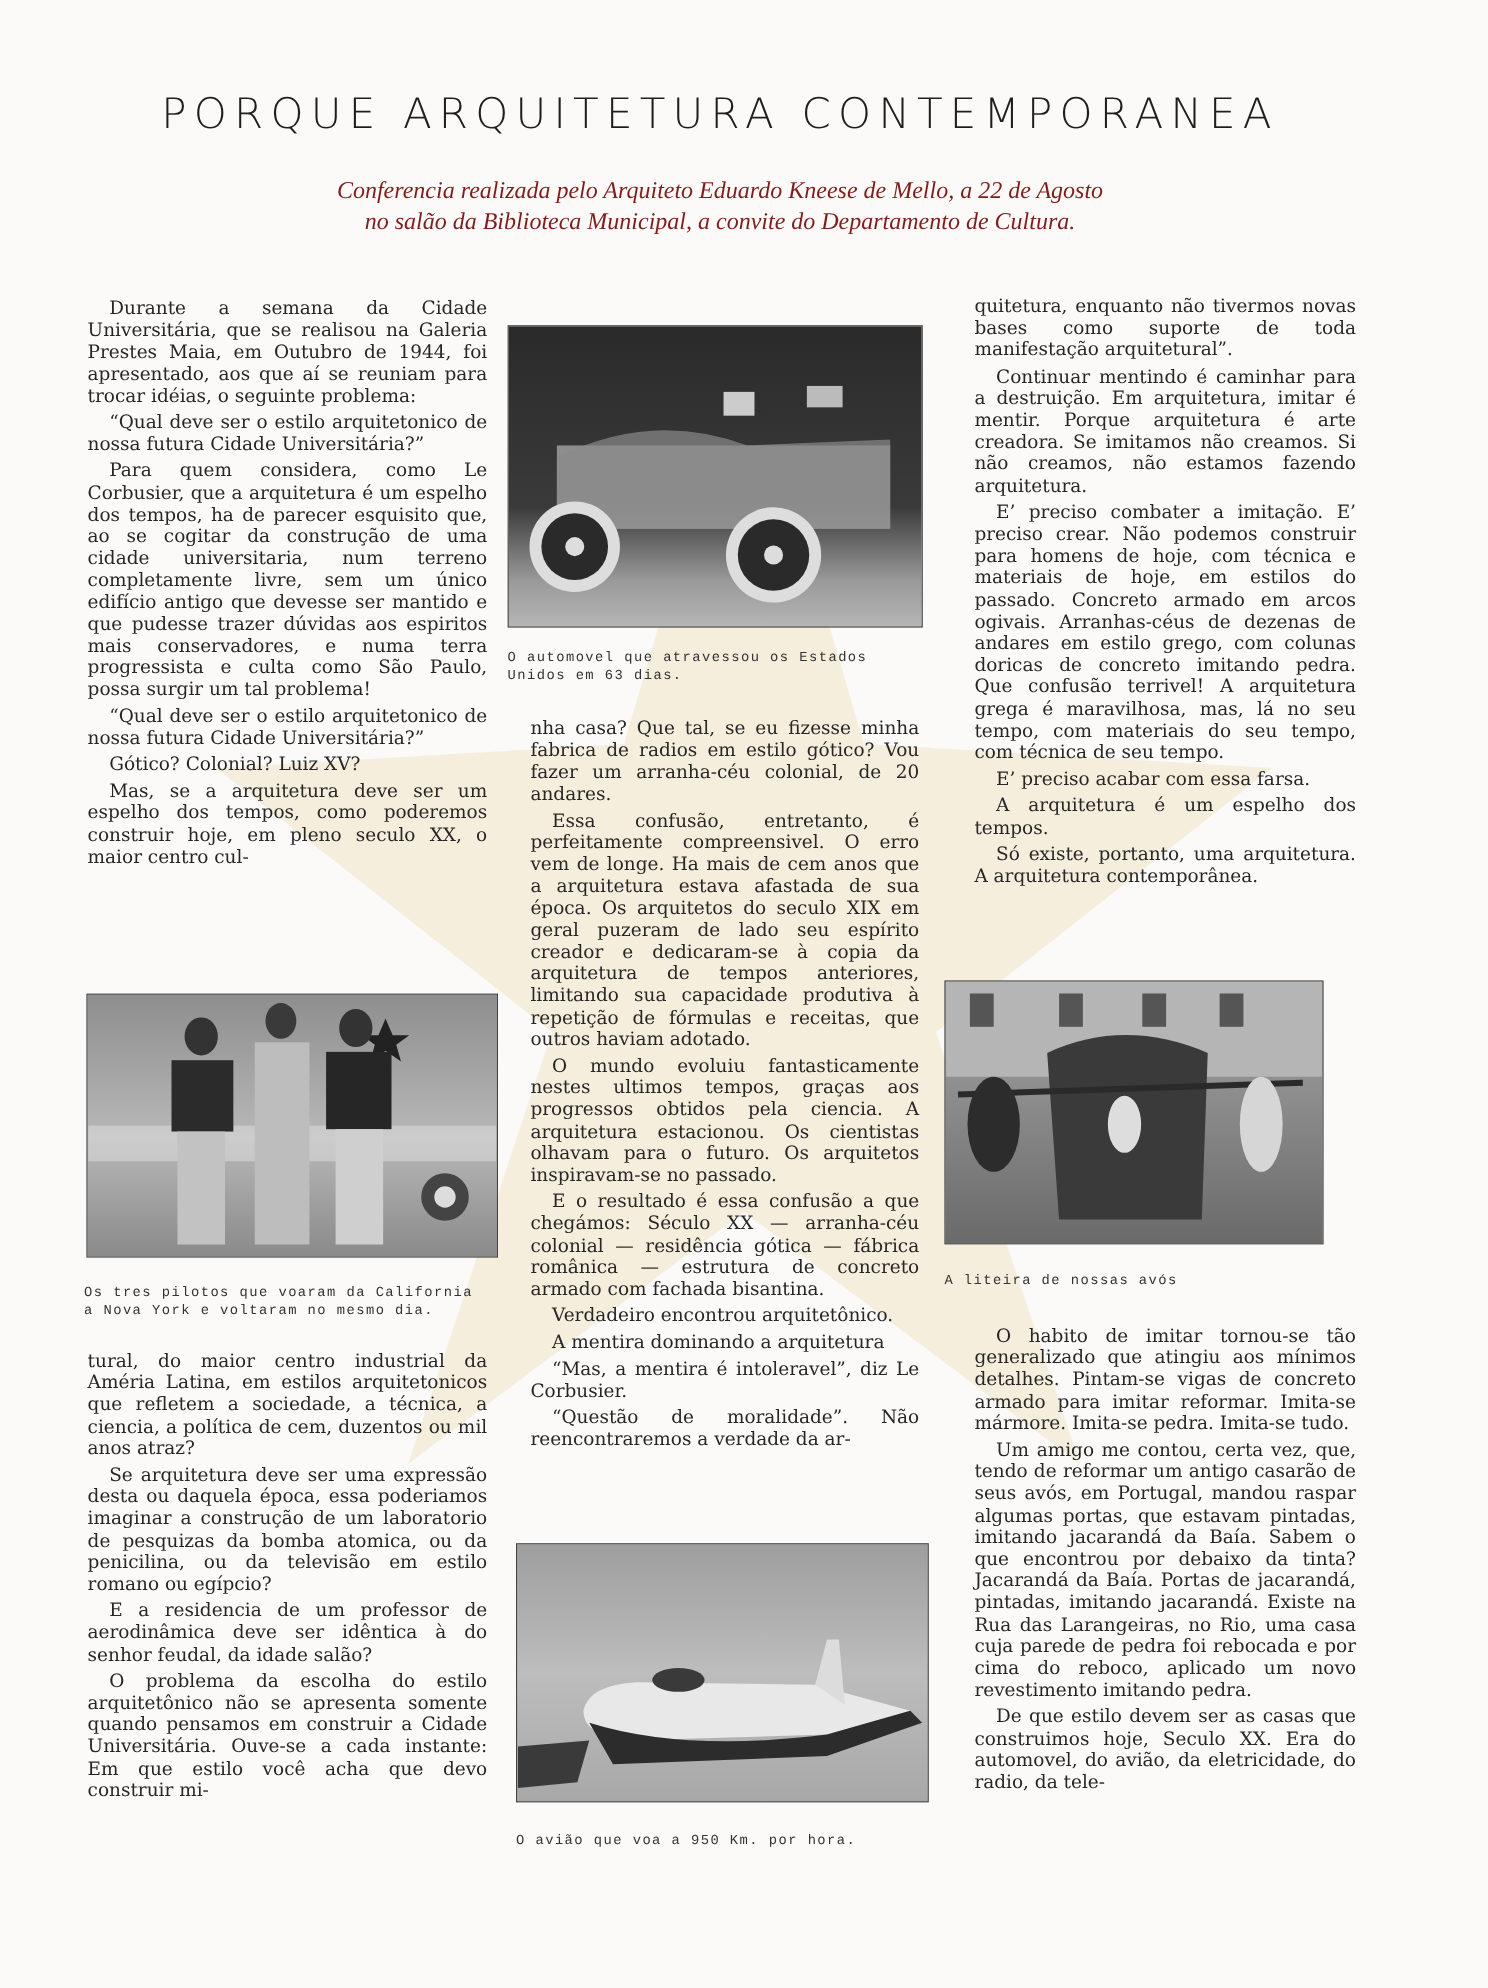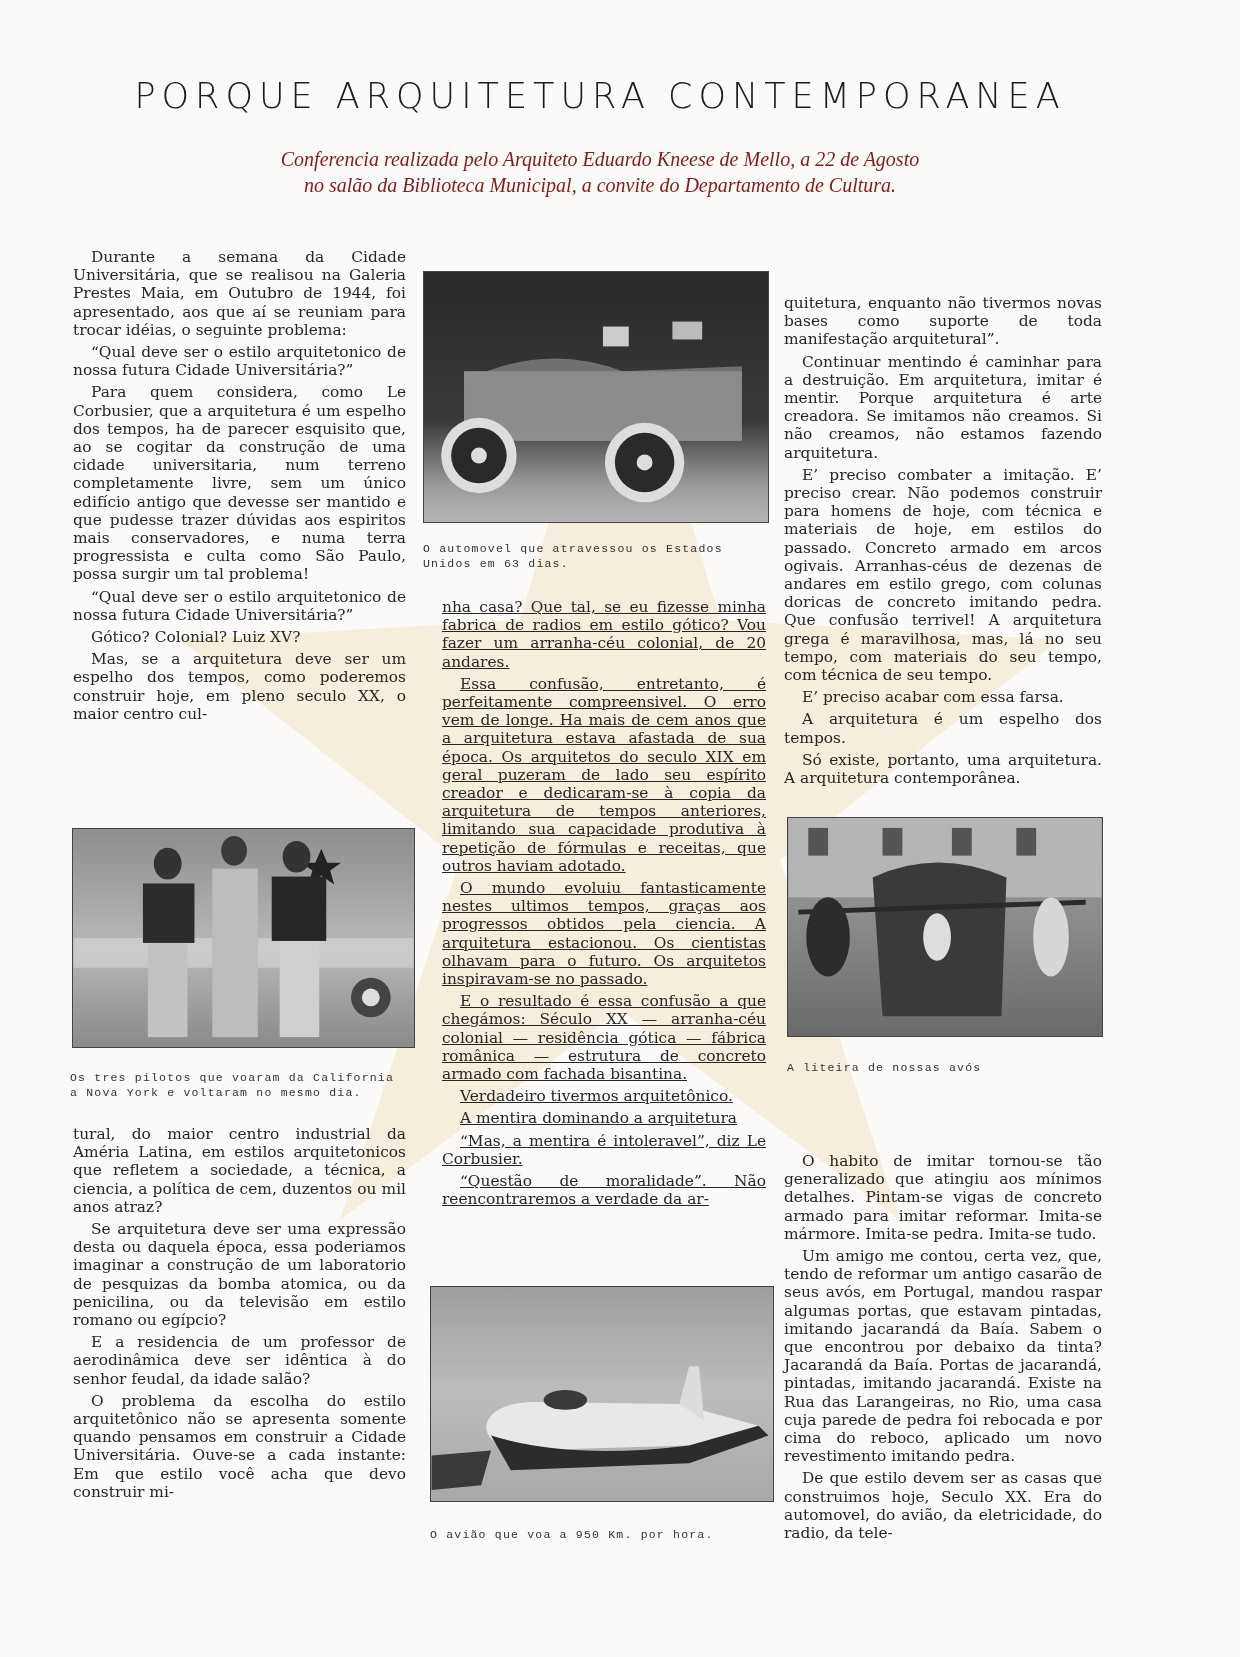--- a/index.html
+++ b/index.html
@@ -19,21 +19,21 @@
     position: absolute; left: 140px; top: 146px; width: 920px; text-align: center;
     font-family: "Liberation Serif", "DejaVu Serif", serif; font-style: italic;
     font-size: 20px; line-height: 26px; color: #7f1d1d; z-index: 1;
   }
   .subtitle div { white-space: nowrap; }
   .col { position: absolute; z-index: 1; font-size: 15.4px; line-height: 18.2px; text-align: justify; }
   .col p { margin: 0 0 4px 0; text-indent: 18px; }
   .col p.noindent { text-indent: 0; }
   .col-left { left: 73px; width: 333px; }
   .col-mid { left: 442px; width: 324px; }
-  .col-right { left: 784px; width: 318px; margin-top: 48px; }
+  .col-right { left: 812px; width: 318px; }
   .figure { position: absolute; z-index: 1; }
   .photo {
     width: 100%; height: 100%;
     background:
       radial-gradient(ellipse at 30% 60%, #3a3a3a 0%, transparent 45%),
       radial-gradient(ellipse at 70% 40%, #555 0%, transparent 50%),
       linear-gradient(180deg, #6a6a6a, #9a9a9a 60%, #777);
     border: 1px solid #444;
     box-sizing: border-box;
   }
@@ -110,26 +110,26 @@
       <rect x="180" y="55" width="26" height="20" fill="#ccc"></rect>
       <rect x="250" y="50" width="30" height="18" fill="#bbb"></rect>
     </svg>
   </div>
 </div>
 <div class="caption" style="left:423px; top:541px; width:346px;">
   <div>O automovel que atravessou os Estados</div>
   <div>Unidos em 63 dias.</div>
 </div>
 
-<div class="col col-mid" style="top:598px;text-decoration:underline;">
+<div class="col col-mid" style="top:598px;">
   <p class="noindent">nha casa? Que tal, se eu fizesse minha fabrica de radios em estilo gótico? Vou fazer um arranha-céu colonial, de 20 andares.</p>
   <p>Essa confusão, entretanto, é perfeitamente compreensivel. O erro vem de longe. Ha mais de cem anos que a arquitetura estava afastada de sua época. Os arquitetos do seculo XIX em geral puzeram de lado seu espírito creador e dedicaram-se à copia da arquitetura de tempos anteriores, limitando sua capacidade produtiva à repetição de fórmulas e receitas, que outros haviam adotado.</p>
   <p>O mundo evoluiu fantasticamente nestes ultimos tempos, graças aos progressos obtidos pela ciencia. A arquitetura estacionou. Os cientistas olhavam para o futuro. Os arquitetos inspiravam-se no passado.</p>
   <p>E o resultado é essa confusão a que chegámos: Século XX — arranha-céu colonial — residência gótica — fábrica românica — estrutura de concreto armado com fachada bisantina.</p>
-  <p>Verdadeiro tivermos arquitetônico.</p>
+  <p>Verdadeiro encontrou arquitetônico.</p>
   <p>A mentira dominando a arquitetura</p>
   <p>“Mas, a mentira é intoleravel”, diz Le Corbusier.</p>
   <p>“Questão de moralidade”. Não reencontraremos a verdade da ar-</p>
 </div>
 
 <div class="figure" style="left:430px; top:1286px; width:344px; height:216px;">
   <div class="photo" style="background:linear-gradient(180deg,#9e9e9e,#bdbdbd 50%,#a8a8a8);">
     <svg viewBox="0 0 344 216">
       <path d="M55 140 Q60 118 100 116 L250 118 L330 140 L260 160 L90 165 Q55 160 55 140 Z" fill="#e8e8e8"></path>
       <path d="M60 150 Q140 175 260 160 L330 140 L340 150 L260 178 L80 185 Z" fill="#2c2c2c"></path>

